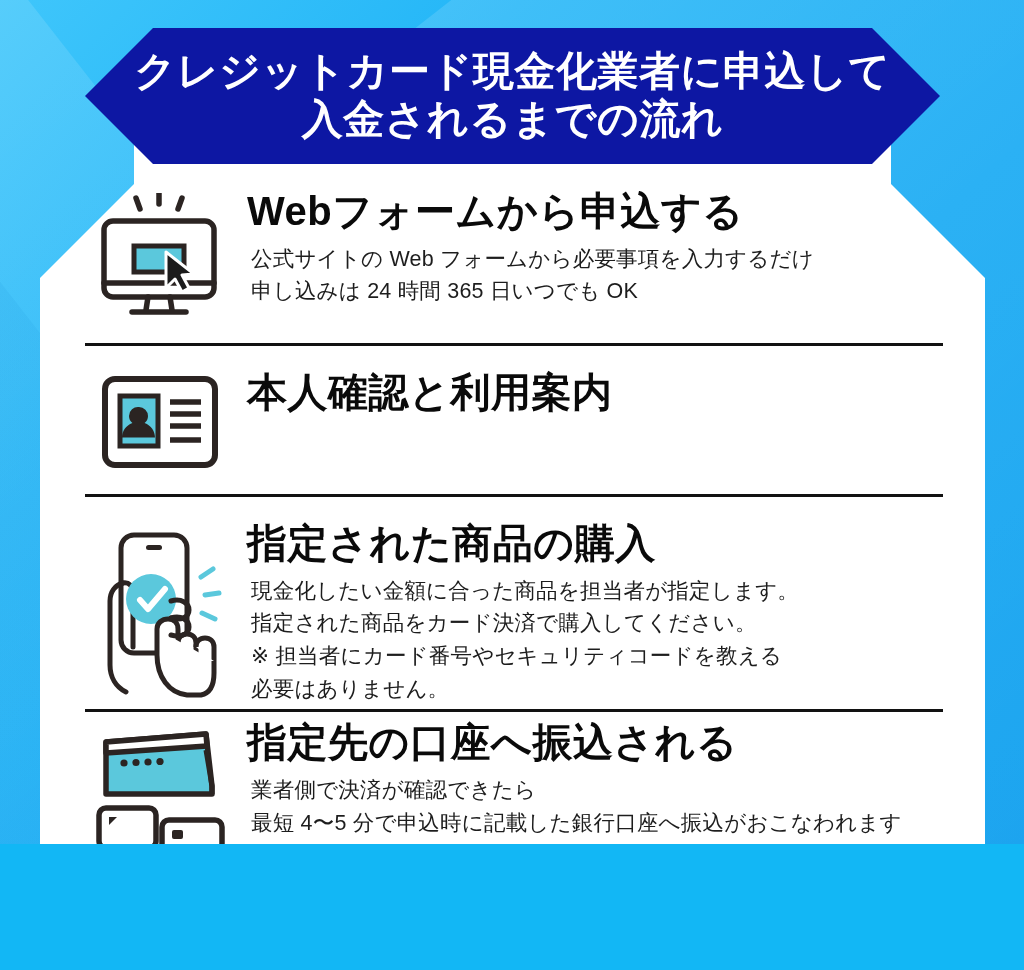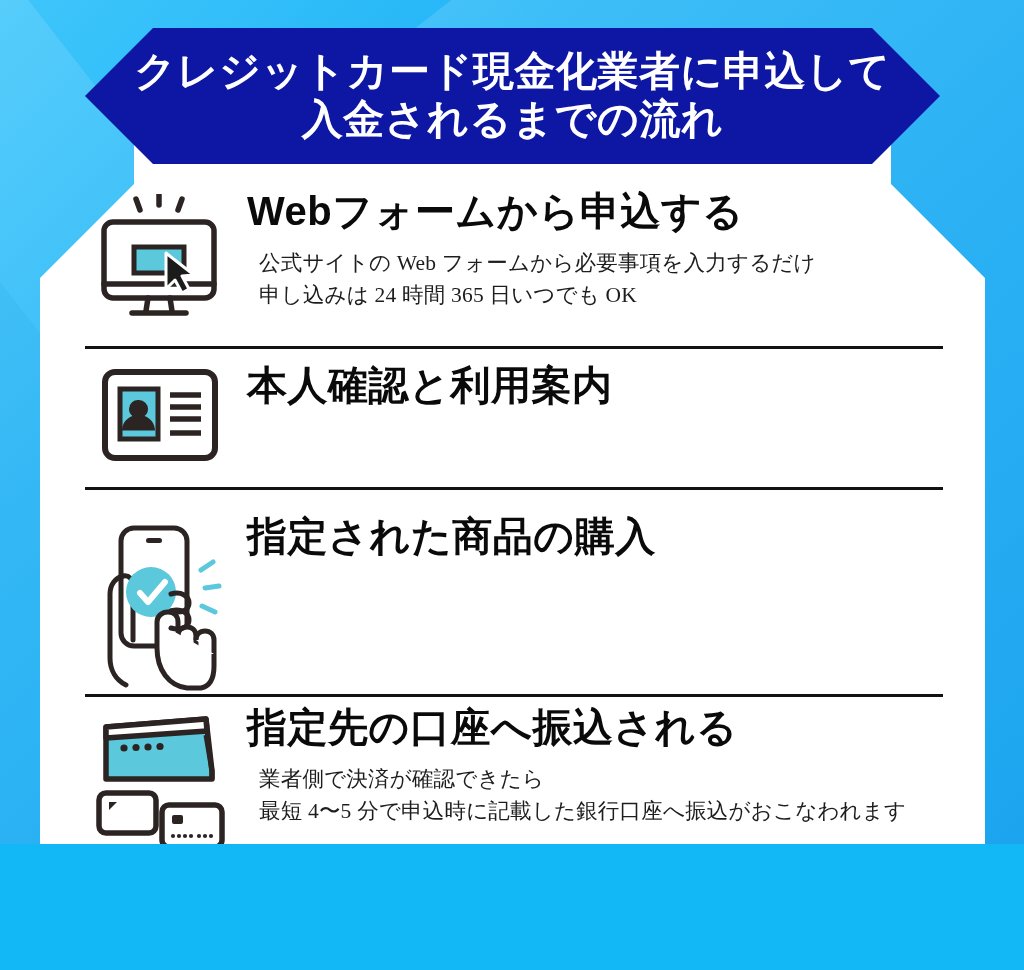--- a/index.html
+++ b/index.html
@@ -127,35 +127,34 @@
     font-weight: bold;
     color: #0a0a0a;
     line-height: 1.14;
     margin: 0 0 8px 0;
     letter-spacing: 0.5px;
   }
   .step-desc {
     font-size: 21.5px;
     color: #1d1d1d;
     line-height: 1.52;
-    margin: 12px;
+    margin: 4px;
     white-space: pre-line;
     letter-spacing: 0.2px;
-    font-family: Liberation Serif, serif;
   }
   .divider {
     height: 3px;
     background: #121212;
     margin: 0;
     width: 858px;
   }
 
-  .sp-s1 { padding-bottom: 22px; align-items: center; }
+  .sp-s1 { padding-bottom: 22px; }
   .sp-s1-top { padding-top: 2px; }
-  .sp-s2 { padding-top: 12px; padding-bottom: 24px; }
+  .sp-s2 { padding-top: 22px; padding-bottom: 24px; }
   .sp-s3 { padding-top: 22px; }
   .sp-s4 { padding-top: 6px; }
 
   svg { display: block; }
 </style>
 </head>
 <body>
 
 <div class="poster">
 
@@ -242,20 +241,24 @@
           <path d="M62 104 l0 26 c0 22 12 38 30 40 l14 0 c10 -2 13 -12 13 -22 l0 -12" fill="#ffffff" stroke="#2b2422" stroke-width="5" stroke-linejoin="round"></path>
 
           <g fill="none" stroke="#2b2422" stroke-width="5" stroke-linecap="round">
             <path d="M76 76 c10 -3 18 2 18 9 c0 7 -8 11 -18 8"></path>
             <path d="M76 93 c10 -3 18 2 18 9 c0 7 -8 11 -18 8"></path>
           </g>
         </svg>
       </div>
       <div class="step-body">
         <h2 class="step-title">指定された商品の購入</h2>
+        <p class="step-desc">現金化したい金額に合った商品を担当者が指定します。
+指定された商品をカード決済で購入してください。
+※ 担当者にカード番号やセキュリティコードを教える
+必要はありません。</p>
       </div>
     </div>
     <div class="divider"></div>
 
     <div class="step sp-s4">
       <div class="step-icon">
         <svg width="132" height="142" viewBox="0 0 132 142" aria-hidden="true">
 
           <path d="M12 18 L112 10 L118 62 L118 70 L12 70 Z" fill="#5bc8dc" stroke="#2b2422" stroke-width="5.5" stroke-linejoin="round"></path>
           <path d="M12 18 L112 10 L113 22 L12 29 Z" fill="#ffffff" stroke="#2b2422" stroke-width="5.5" stroke-linejoin="round"></path>

